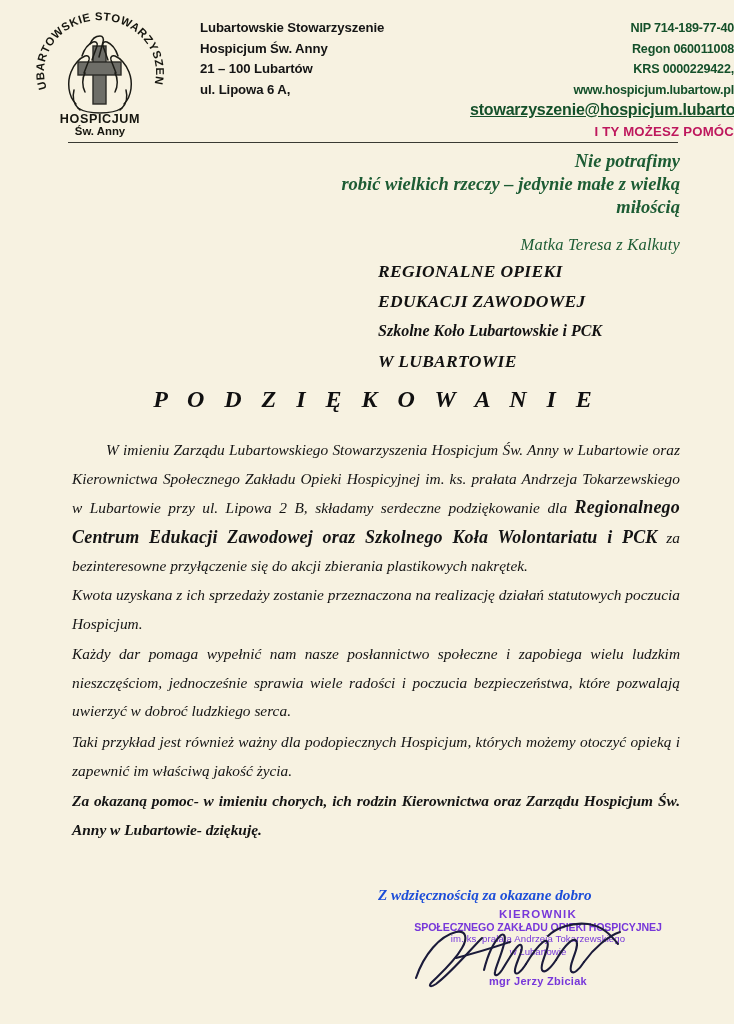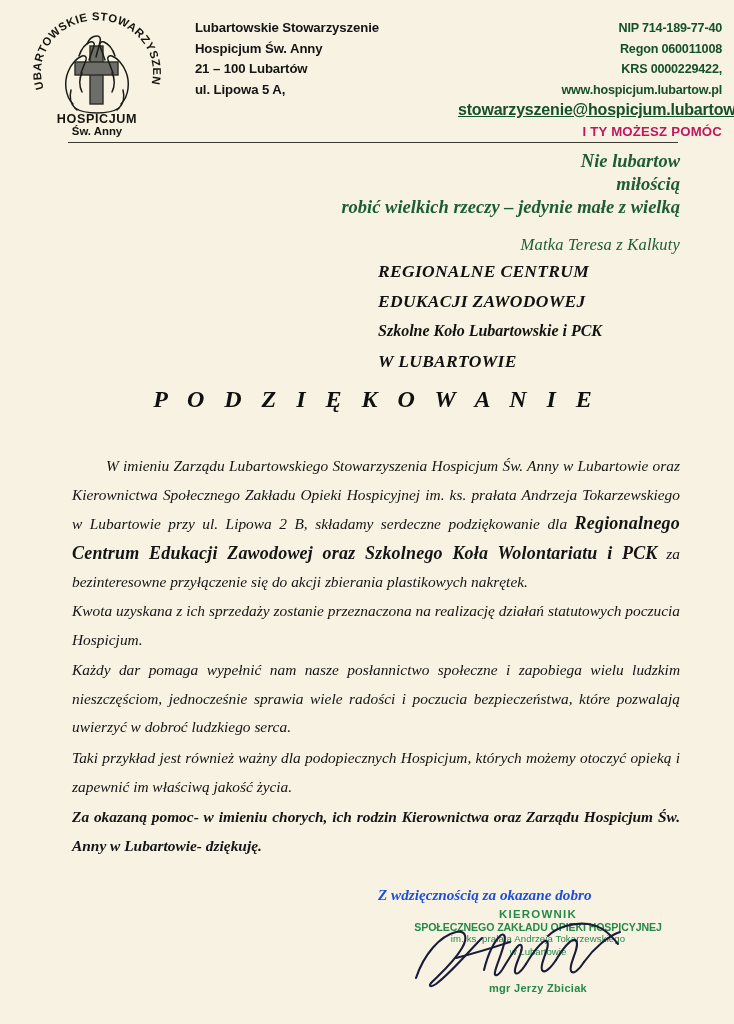--- a/index.html
+++ b/index.html
@@ -50,21 +50,21 @@
     font-size: 13.2px;
     line-height: 20.5px;
     color: #141414;
     letter-spacing: -0.1px;
   }
   .addr-col div { white-space: nowrap; }
 
   .contact-col {
     width: 264px;
     padding-top: 10px;
-    padding-right: 12px;
+    padding-right: 0;
     text-align: right;
     font-family: "Liberation Sans", sans-serif;
     font-weight: bold;
     font-size: 12.6px;
     line-height: 20.5px;
     color: #14502a;
     letter-spacing: -0.2px;
   }
   .contact-col div { white-space: nowrap; }
   .contact-col .email {
@@ -138,21 +138,21 @@
     font-size: 24px;
     letter-spacing: 7px;
     color: #101010;
     padding-left: 18px;
     box-sizing: border-box;
   }
 
   
   .body {
     position: absolute;
-    top: 452px;
+    top: 436px;
     left: 72px;
     width: 608px;
     font-family: "Liberation Serif", serif;
     font-style: italic;
     color: #141414;
   }
   .body p {
     margin: 0 0 2px 0;
     font-size: 15.4px;
     line-height: 28.6px;
@@ -188,31 +188,31 @@
     left: 388px;
     width: 300px;
     height: 80px;
   }
   .stamp-text {
     position: absolute;
     top: 0;
     left: 0;
     width: 300px;
     text-align: center;
-    color: #15803d;
+    color: #6d28d9;
     font-family: "Liberation Sans", sans-serif;
     font-weight: bold;
     line-height: 12.5px;
     opacity: 0.92;
   }
   .stamp-text .s1 { font-size: 11.5px; letter-spacing: 1.2px; }
   .stamp-text .s2 { font-size: 10.6px; letter-spacing: -0.1px; }
   .stamp-text .s3 { font-size: 9.6px; font-weight: normal; letter-spacing: 0.1px; }
   .stamp-text .s4 { font-size: 9.6px; font-weight: normal; }
-  .stamp-text .s5 { font-size: 11px; margin-top: 24px; letter-spacing: 0.3px; }
+  .stamp-text .s5 { font-size: 11px; margin-top: 17px; letter-spacing: 0.3px; }
 
   .signature {
     position: absolute;
     top: 6px;
     left: 8px;
     width: 290px;
     height: 74px;
   }
   .signature svg { display: block; overflow: visible; }
 </style>
@@ -253,44 +253,44 @@
           <text x="70" y="111" text-anchor="middle" font-family="Liberation Sans, sans-serif" font-size="12.6" font-weight="bold" fill="#16160f" letter-spacing="0.6">HOSPICJUM</text>
           <text x="70" y="123" text-anchor="middle" font-family="Liberation Sans, sans-serif" font-size="11.4" font-weight="bold" fill="#16160f">Św. Anny</text>
         </svg>
       </div>
     </div>
 
     <div class="addr-col">
       <div>Lubartowskie Stowarzyszenie</div>
       <div>Hospicjum Św. Anny</div>
       <div>21 – 100 Lubartów</div>
-      <div>ul. Lipowa 5 A,</div>
+      <div>ul. Lipowa 6 A,</div>
     </div>
 
     <div class="contact-col">
       <div>NIP 714-189-77-40</div>
       <div>Regon 060011008</div>
       <div>KRS 0000229422,</div>
       <div>www.hospicjum.lubartow.pl</div>
       <div class="email">stowarzyszenie@hospicjum.lubartow.pl</div>
       <div class="slogan">I TY MOŻESZ  POMÓC</div>
     </div>
   </div>
 
   <div class="divider"></div>
 
   <div class="quote">
-    <div>Nie lubartow</div>
+    <div>Nie potrafimy</div>
+    <div>robić wielkich rzeczy – jedynie małe z wielką</div>
     <div>miłością</div>
-    <div>robić wielkich rzeczy – jedynie małe z wielką</div>
     <div class="attrib">Matka Teresa z Kalkuty</div>
   </div>
 
   <div class="addressee">
-    <div class="l1">REGIONALNE CENTRUM</div>
+    <div class="l1">REGIONALNE OPIEKI</div>
     <div class="l2">EDUKACJI ZAWODOWEJ</div>
     <div class="l3">Szkolne Koło Lubartowskie i PCK</div>
     <div class="l4">W LUBARTOWIE</div>
   </div>
 
   <div class="title">P O D Z I Ę K O W A N I E</div>
 
   <div class="body">
     <p class="indent p1"><span>W imieniu Zarządu Lubartowskiego Stowarzyszenia Hospicjum Św. Anny w Lubartowie oraz Kierownictwa Społecznego Zakładu Opieki Hospicyjnej im. ks. prałata Andrzeja Tokarzewskiego  w Lubartowie przy ul. Lipowa 2 B, składamy serdeczne podziękowanie dla </span><span class="big-bold">Regionalnego Centrum Edukacji Zawodowej oraz Szkolnego Koła Wolontariatu i PCK</span><span> za bezinteresowne przyłączenie się do akcji zbierania plastikowych nakrętek.</span></p>
     <p class="p2">Kwota uzyskana z ich sprzedaży zostanie przeznaczona na realizację działań statutowych poczucia Hospicjum.</p>

